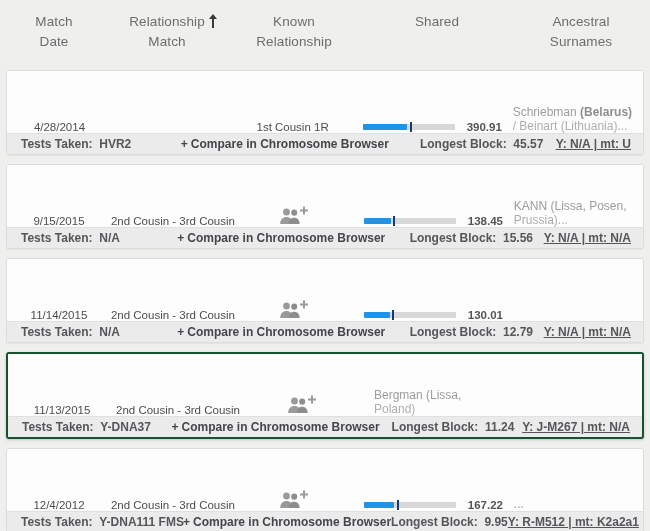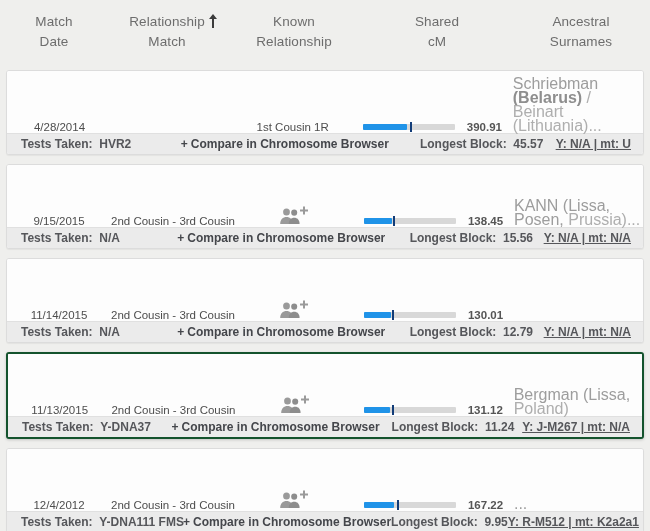--- a/index.html
+++ b/index.html
@@ -104,21 +104,22 @@
     width: 150px;
     display: flex;
     align-items: center;
     justify-content: flex-start;
     padding-left: 4px;
     font-weight: bold;
   }
   .c-surnames {
     width: 138px;
     padding-left: 4px;
-    font-size: 16px;
+    padding-right: 6px;
+    font-size: 12px;
     line-height: 14px;
     color: #aeaeae;
   }
   .c-surnames b { color: #8e8e8e; font-weight: 700; }
   .c-surnames .sn-main { color: #9d9d9d; }
 
   
   .people-icon {
     position: relative;
     width: 30px;
@@ -213,21 +214,20 @@
       </span>
     </div>
 
     <div class="th th-known-rel">
       <span class="line">Known</span>
       <span class="line">Relationship</span>
     </div>
 
     <div class="th th-shared-cm">
       <span class="line">Shared</span>
-      <span class="line">cM</span>
     </div>
 
     <div class="th th-anc-surnames">
       <span class="line">Ancestral</span>
       <span class="line">Surnames</span>
     </div>
   </div>
 
   <div class="rows" id="rows-container">
       <div class="match-card">
@@ -369,27 +369,20 @@
 <svg width="30" height="22" viewBox="0 0 30 22">
   <ellipse cx="7.5" cy="7" rx="3.4" ry="3.6" fill="#9a9a9a"></ellipse>
   <path d="M1.2 19 C1.2 14.2 4 12 7.5 12 C11 12 13.8 14.2 13.8 19 Z" fill="#9a9a9a"></path>
   <ellipse cx="15.2" cy="7.6" rx="3" ry="3.2" fill="#8d8d8d"></ellipse>
   <path d="M9.8 19 C9.8 14.8 12.2 12.8 15.2 12.8 C18.2 12.8 20.6 14.8 20.6 19 Z" fill="#8d8d8d"></path>
   <path d="M24 1.5 L26 1.5 L26 4.5 L29 4.5 L29 6.5 L26 6.5 L26 9.5 L24 9.5 L24 6.5 L21 6.5 L21 4.5 L24 4.5 Z" fill="#9a9a9a"></path>
 </svg>
             </span>
           </div>
 
-      <div class="cell c-shared">
-        <span class="bar-wrap">
-          <span class="bar-fill" style="width:29%"></span>
-          <span class="bar-tick" style="left:31%"></span>
-        </span>
-        <span class="cm-value">131.12</span>
-      </div>
 
       <div class="cell c-surnames"><span class="sn-main">Bergman (Lissa,</span> <span>Poland)</span></div>
     </div>
 
     <div class="match-footer">
       <div class="f-tests">
         <span class="lbl">Tests Taken:</span>
         <span>&nbsp;Y-DNA37</span>
       </div>
       <div class="f-compare">

